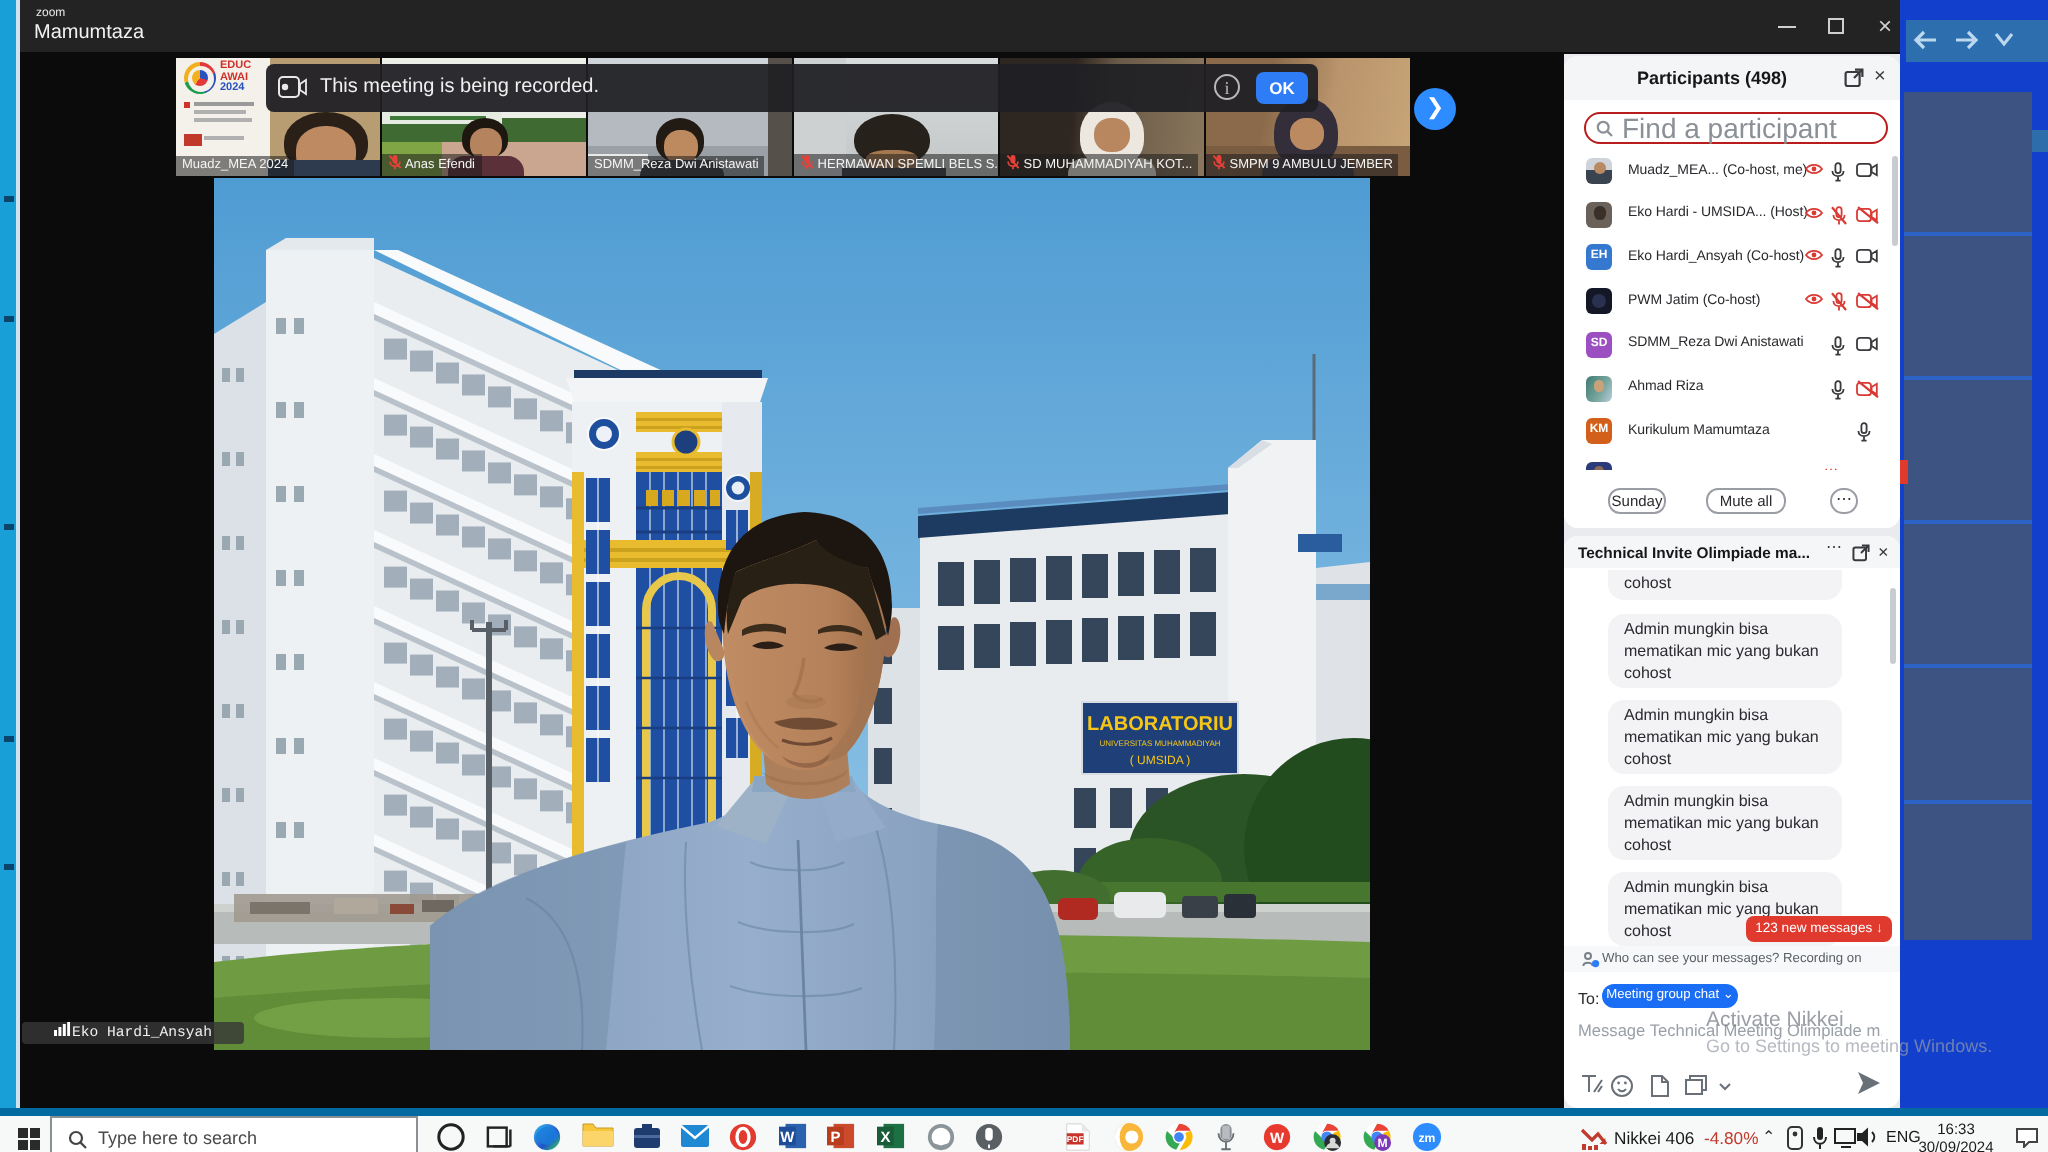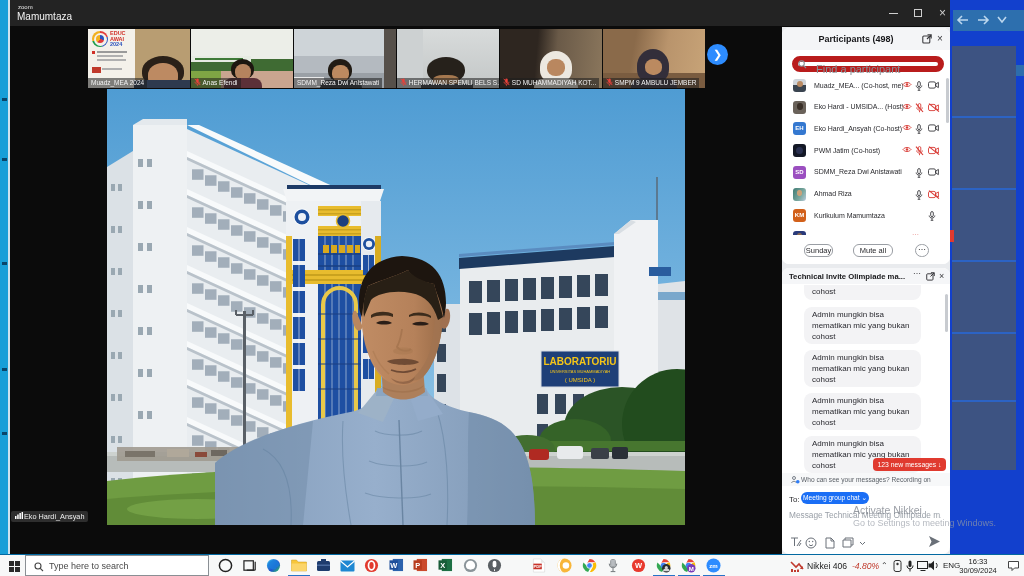--- a/index.html
+++ b/index.html
@@ -123,20 +123,30 @@
  <div class="abs" style="left:0;bottom:0;max-width:100%;background:rgba(30,30,30,0.55);color:#f4f4f4;font-size:6.5px;line-height:10px;padding:0 3px;white-space:nowrap;overflow:hidden;"><svg width="7" height="8" viewBox="0 0 8 9" style="vertical-align:-1px;">
             <rect x="2.6" y="0.5" width="2.8" height="5" rx="1.4" fill="#e8413a"></rect>
             <path d="M1.2 4.2 c0 3.6 5.6 3.6 5.6 0 M4 7.2 v1.5" stroke="#e8413a" fill="none"></path>
             <path d="M0.8 0.8 L7.2 8" stroke="#e8413a" stroke-width="1.1"></path>
           </svg> SMPM 9 AMBULU JEMBER</div>
       </div>
     </div>
 
   <div class="abs" style="left:697px;top:44px;width:21px;height:21px;border-radius:50%;background:#2d8cff;color:#fff;font-size:11px;text-align:center;line-height:20px;">❯</div>
 
+  <div class="abs" style="left:123px;top:32px;width:526px;height:24px;background:rgba(32,32,36,0.94);border-radius:4px;">
+    <svg class="abs" style="left:6px;top:6px;" width="15" height="11" viewBox="0 0 15 11">
+        <rect x="0.5" y="0.5" width="10" height="10" rx="2" fill="none" stroke="#e8e8e8"></rect>
+        <path d="M11 4 L14 2 L14 9 L11 7 Z" fill="none" stroke="#e8e8e8" stroke-width="0.9"></path>
+        <circle cx="3.5" cy="5.5" r="1.6" fill="#e8e8e8"></circle>
+      </svg>
+    <div class="abs" style="left:27px;top:6px;color:#f0f0f0;font-size:10px;">This meeting is being recorded.</div>
+    <div class="abs" style="left:474px;top:5px;width:13px;height:13px;border:1px solid #b8b8b8;border-radius:50%;color:#b8b8b8;font-size:9px;text-align:center;line-height:13px;font-family:'Liberation Serif',serif;">i</div>
+    <div class="abs" style="left:495px;top:4px;width:26px;height:16px;background:#2e7cf6;border-radius:4px;color:#fff;font-size:8.5px;font-weight:bold;text-align:center;line-height:16px;">OK</div>
+  </div>
 
   <div class="abs" style="left:97px;top:89px;width:578px;height:436px;overflow:hidden;">
     <svg width="578" height="436" viewBox="0 0 578 436" id="scene">
 <defs>
   <linearGradient id="sky" x1="0" y1="0" x2="0" y2="1">
     <stop offset="0" stop-color="#4f9cd3"></stop>
             <stop offset="0.55" stop-color="#79b6e0"></stop>
             <stop offset="1" stop-color="#9fcce8"></stop>
   </linearGradient>
   <linearGradient id="skin" x1="0" y1="0" x2="1" y2="0">
@@ -485,21 +495,21 @@
   <ellipse cx="288" cy="262" rx="10" ry="3.6" fill="#a8784f" opacity="0.5"></ellipse>
   <path d="M272,272 C281,269 297,269 304,273 C301,277 276,277 272,272 Z" fill="#63422e" opacity="0.85"></path>
   <path d="M276,281 C284,284 294,284 301,280" fill="none" stroke="#6e4a35" stroke-width="1.6"></path>
   <path d="M276,289 C283,294 294,294 300,288 C298,297 281,297 276,289 Z" fill="#7d553c" opacity="0.6"></path>
   <path d="M258,262 C262,272 268,280 274,285" fill="none" stroke="#a87850" stroke-width="1.4" opacity="0.5"></path>
   <path d="M266,297 C278,304 298,304 309,296 C305,306 272,306 266,297 Z" fill="#9a6c48" opacity="0.5"></path>
 </g>
       </svg>
   </div>
 
-  <div class="abs" style="left:1px;top:511px;height:11px;background:rgba(55,55,55,0.8);border-radius:2px;padding:0 4px;color:#f0f0f0;font-size:7.3px;line-height:11px;">
+  <div class="abs" style="left:1px;top:511px;height:11px;background:rgba(55,55,55,0.8);border-radius:2px;padding:0 16px;color:#f0f0f0;font-size:7.3px;line-height:11px;font-family:Liberation Mono, monospace;">
     <span style="display:inline-block;width:9px;">
       <svg width="8" height="7" viewBox="0 0 8 7">
           <rect x="0" y="4" width="1.5" height="3" fill="#fff"></rect>
           <rect x="2.2" y="2.5" width="1.5" height="4.5" fill="#fff"></rect>
           <rect x="4.4" y="1" width="1.5" height="6" fill="#fff"></rect>
           <rect x="6.6" y="0" width="1.5" height="7" fill="#fff"></rect>
         </svg>
     </span>Eko Hardi_Ansyah</div>
 </div>
 
@@ -507,21 +517,21 @@
 
 <div class="abs" style="left:782px;top:28px;width:168px;height:236px;background:#fff;border-radius:7px;overflow:hidden;">
   <div class="abs" style="left:0;top:0;width:168px;height:22px;background:#f4f5f7;">
     <div class="abs" style="left:0;top:6px;width:148px;text-align:center;font-size:9px;font-weight:bold;color:#17171a;">Participants (498)</div>
     <svg class="abs" style="left:140px;top:6px;" width="10" height="10" viewBox="0 0 10 10">
         <rect x="0.8" y="2" width="7" height="7" rx="1" fill="none" stroke="#3a3a3e" stroke-width="1.1"></rect>
         <path d="M5.5 0.8 H9.2 V4.5 M9 1 L5 5" stroke="#3a3a3e" stroke-width="1.1" fill="none"></path>
       </svg>
     <div class="abs" style="left:155px;top:5px;color:#3a3a3e;font-size:10px;">×</div>
   </div>
-  <div class="abs" style="left:10px;top:28px;width:152px;height:16px;border:6px solid #b91c1c;border-radius:8px;color:#8a9096;font-size:11px;line-height:15px;padding-left:18px;">Find a participant</div>
+  <div class="abs" style="left:10px;top:28px;width:152px;height:16px;border:1px solid #b91c1c;border-radius:8px;color:#8a9096;font-size:14px;line-height:15px;padding-left:18px;">Find a participant</div>
   <svg class="abs" style="left:16px;top:32px;" width="9" height="9" viewBox="0 0 9 9">
       <circle cx="3.6" cy="3.6" r="2.7" fill="none" stroke="#8a9096" stroke-width="1.1"></circle>
       <path d="M5.8 5.8 L8 8" stroke="#8a9096" stroke-width="1.1"></path>
     </svg>
   <div id="plist">
       <div class="abs" style="left:11px;top:51px;width:13px;height:13px;">
         <div class="abs" style="left:0;top:0;width:13px;height:13px;border-radius:3px;background:linear-gradient(#cfd4da 0 45%, #3a4450 45%);">
           <div class="abs" style="left:3.5px;top:1.5px;width:6px;height:6px;border-radius:50%;background:#b98a62;"></div>
         </div>
       </div>
@@ -686,21 +696,21 @@
   </div>
   <svg class="abs" style="left:146px;top:267px;" width="13" height="13" viewBox="0 0 13 13">
       <path d="M1 12 L12 6.5 L1 1 L3.5 6.5 Z" fill="#6a7078"></path>
     </svg>
   <div class="abs" style="left:163px;top:26px;width:3px;height:38px;background:#c8cbd0;border-radius:2px;"></div>
 </div>
 
 <div class="abs" style="left:853px;top:504px;font-size:10.5px;color:rgba(120,125,135,0.75);z-index:50;white-space:nowrap;">Activate Nikkei</div>
 <div class="abs" style="left:853px;top:518px;font-size:9px;color:rgba(150,155,165,0.7);z-index:50;white-space:nowrap;">Go to Settings to meeting Windows.</div>
 
-<div class="abs" style="left:0;top:554px;width:1024px;height:22px;background:#f7f8f8;border-top:1px solid #0369a1;" id="taskbar">
+<div class="abs" style="left:0;top:554px;width:1024px;height:22px;background:#f7f8f8;border-top:4px solid #0369a1;" id="taskbar">
   <svg class="abs" style="left:9px;top:6px;" width="11" height="11" viewBox="0 0 11 11">
       <rect x="0" y="0" width="5" height="5" fill="#2a2a2a"></rect>
       <rect x="6" y="0" width="5" height="5" fill="#2a2a2a"></rect>
       <rect x="0" y="6" width="5" height="5" fill="#2a2a2a"></rect>
       <rect x="6" y="6" width="5" height="5" fill="#2a2a2a"></rect>
     </svg>
   <div class="abs" style="left:25px;top:0;width:184px;height:21px;background:#fff;border:1px solid #8a8f94;">
     <svg class="abs" style="left:8px;top:6px;" width="10" height="10" viewBox="0 0 10 10">
         <circle cx="4" cy="4" r="3" fill="none" stroke="#444" stroke-width="1.1"></circle>
         <path d="M6.3 6.3 L9 9" stroke="#444" stroke-width="1.1"></path>
@@ -824,21 +834,21 @@
     </div>
 
   <svg class="abs" style="left:790px;top:6px;" width="14" height="11" viewBox="0 0 14 11">
       <path d="M1 1 L6 6 L9 3 L13 8" stroke="#c03a2e" stroke-width="1.6" fill="none"></path>
       <path d="M13 8 l-3.2 0 2.8-3z" fill="#c03a2e"></path>
       <rect x="1" y="8" width="2" height="3" fill="#c03a2e"></rect>
       <rect x="4" y="9" width="2" height="2" fill="#c03a2e"></rect>
       <rect x="7" y="8.5" width="2" height="2.5" fill="#c03a2e"></rect>
     </svg>
   <div class="abs" style="left:807px;top:6px;font-size:8.6px;color:#1a1a1a;">Nikkei 406</div>
-  <div class="abs" style="left:852px;top:6px;font-size:8.6px;color:#c0392b;font-style:italic;">-4.80%</div>
+  <div class="abs" style="left:852px;top:6px;font-size:8.6px;color:#c0392b;">-4.80%</div>
   <div class="abs" style="left:881px;top:6px;font-size:8px;color:#333;">⌃</div>
   <svg class="abs" style="left:892px;top:5px;" width="11" height="12" viewBox="0 0 11 12">
       <rect x="2" y="0.5" width="7" height="11" rx="2" fill="none" stroke="#333"></rect>
       <circle cx="5.5" cy="4" r="1.2" fill="#333"></circle>
     </svg>
   <svg class="abs" style="left:906px;top:5px;" width="8" height="12" viewBox="0 0 8 12">
       <rect x="2.5" y="0.5" width="3" height="6.5" rx="1.5" fill="#222"></rect>
       <path d="M1 5.5 c0 4.5 6 4.5 6 0 M4 9 v2.5" stroke="#222" fill="none"></path>
     </svg>
   <svg class="abs" style="left:917px;top:6px;" width="13" height="10" viewBox="0 0 13 10">

